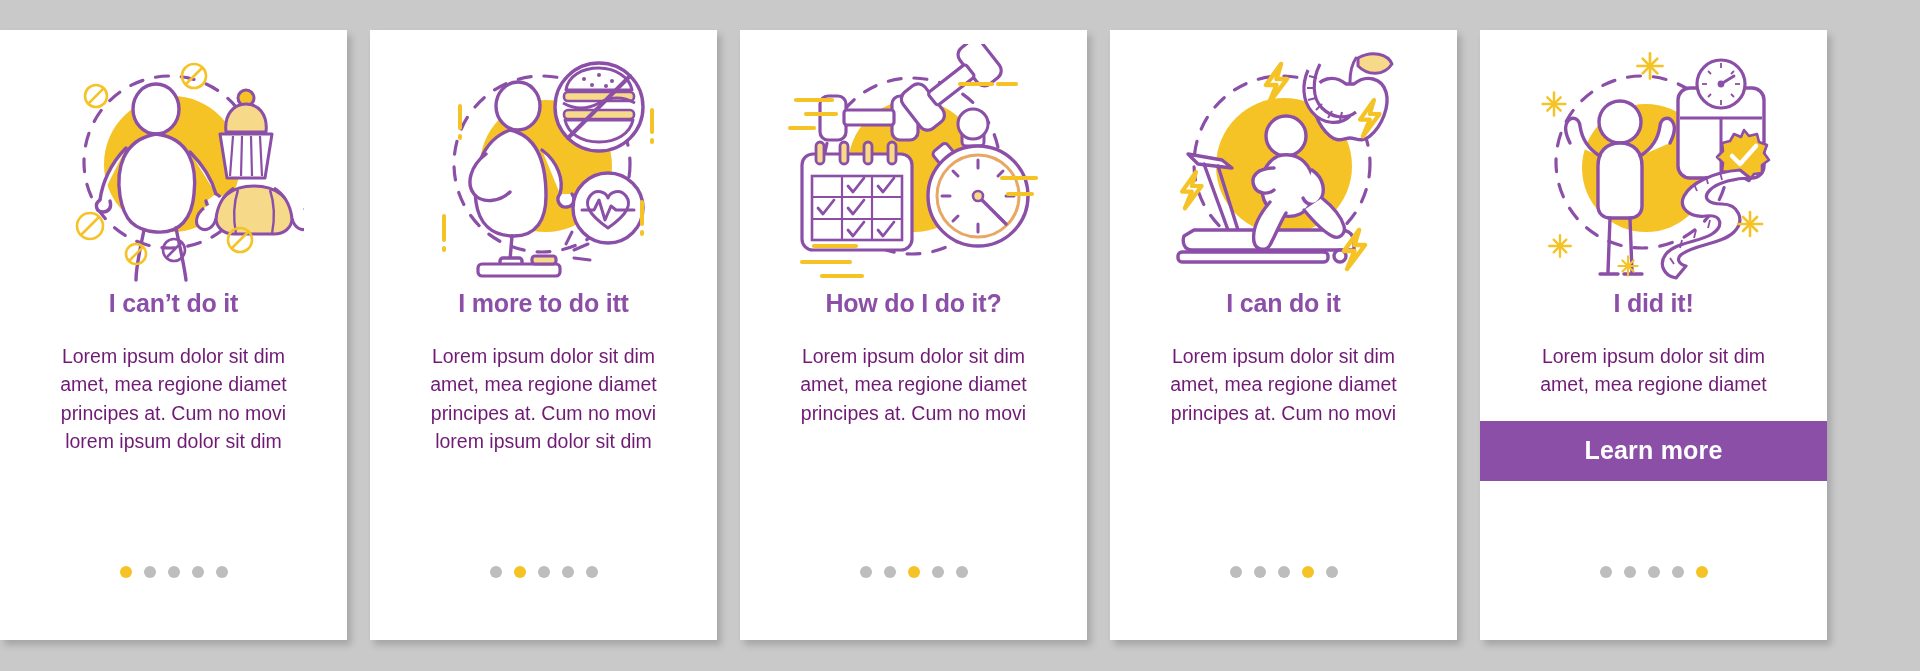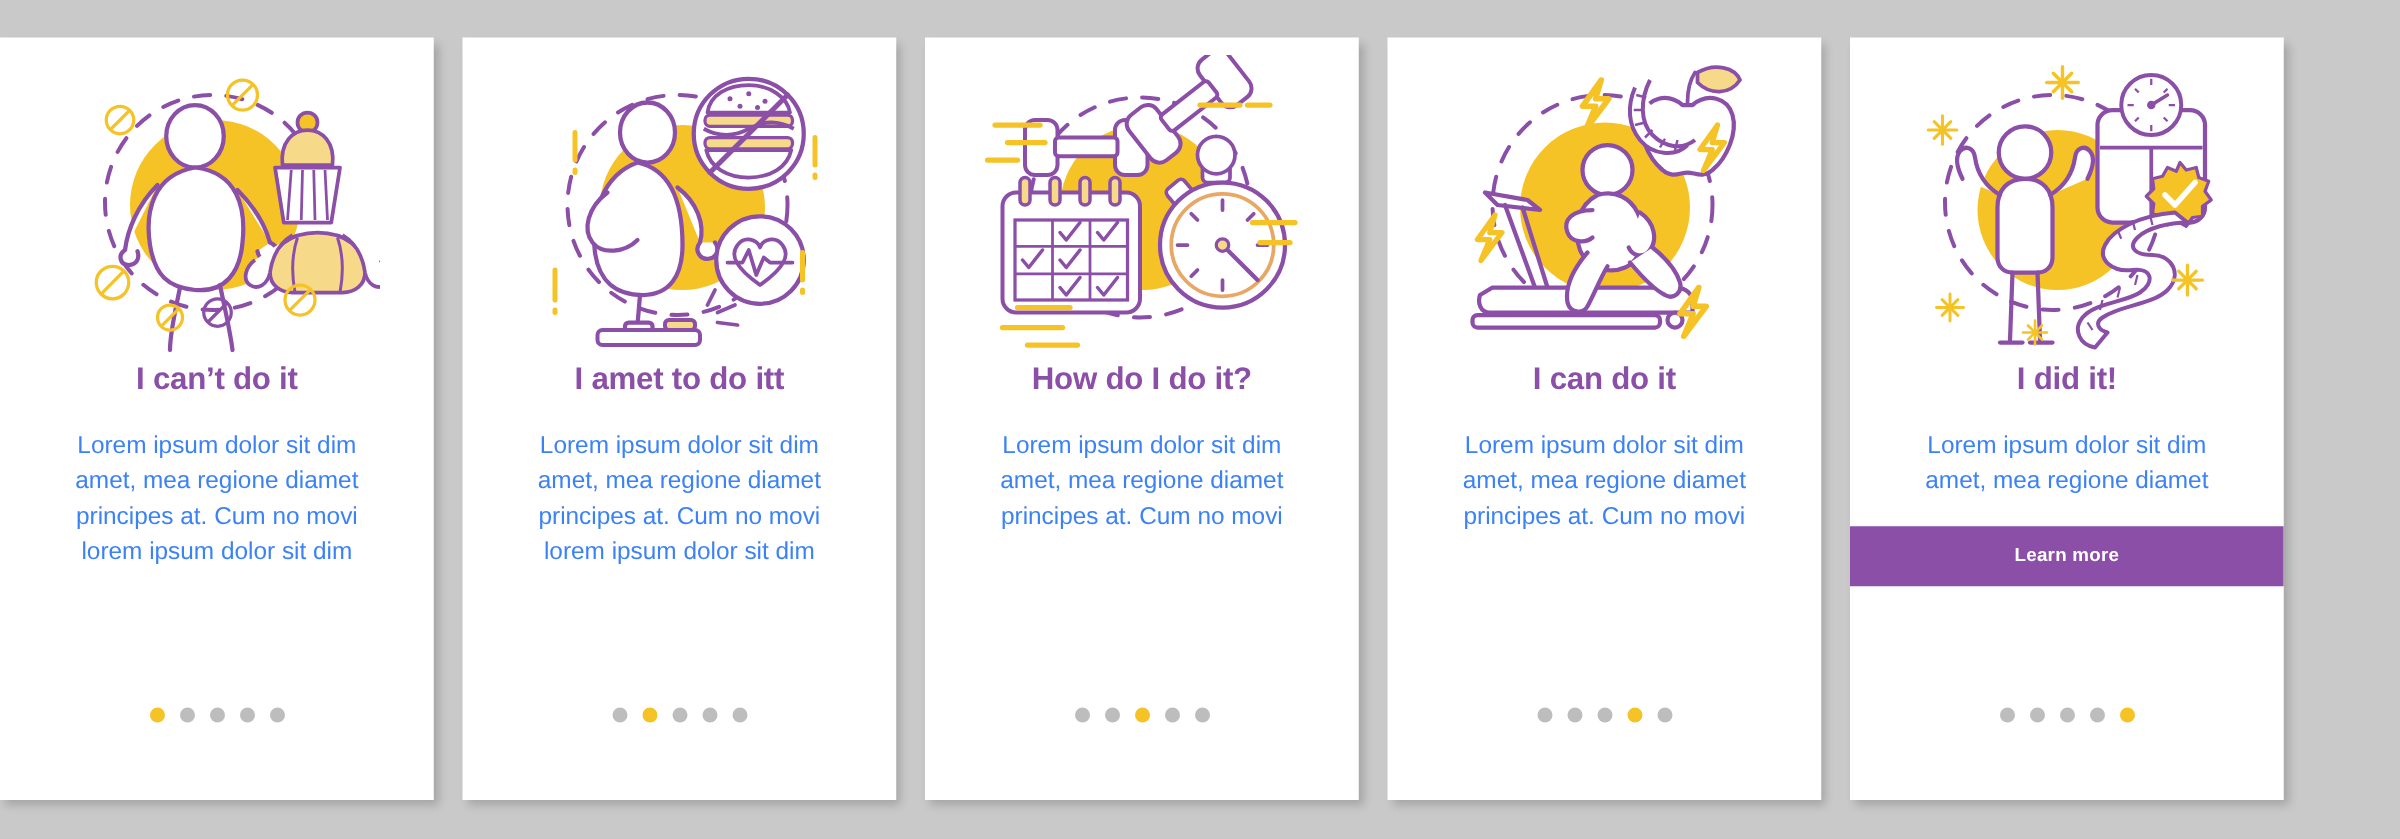--- a/index.html
+++ b/index.html
@@ -45,33 +45,33 @@
   .card-title {
     color: #8B4FA8;
     font-size: 25px;
     font-weight: bold;
     letter-spacing: -0.2px;
     margin-top: 8px;
     text-align: center;
     line-height: 1.1;
   }
   .card-body {
-    color: #3b82f6;
+    color: #701a75;
     font-size: 19.5px;
     line-height: 1.47;
     text-align: center;
     margin-top: 24px;
     width: 252px;
   }
   .card-body div { white-space: nowrap; }
   .cta {
     width: 100%;
     background: #8B4FA8;
     color: #ffffff;
-    font-size: 15px;
+    font-size: 25px;
     font-weight: bold;
     text-align: center;
     padding: 15px 0 16px 0;
     margin-top: 22px;
     border: none;
     cursor: pointer;
     font-family: "Liberation Sans", sans-serif;
     letter-spacing: 0.2px;
   }
   .dots {
@@ -222,21 +222,21 @@
             <line x1="46" y1="92" x2="46" y2="94"></line>
             <line x1="30" y1="172" x2="30" y2="196"></line>
             <line x1="30" y1="204" x2="30" y2="206"></line>
             <line x1="238" y1="66" x2="238" y2="88"></line>
             <line x1="238" y1="96" x2="238" y2="98"></line>
             <line x1="228" y1="158" x2="228" y2="180"></line>
             <line x1="228" y1="188" x2="228" y2="190"></line>
           </g>
         </svg>
       </div>
-      <div class="card-title">I amet to do itt</div>
+      <div class="card-title">I more to do itt</div>
       <div class="card-body">
         <div>Lorem ipsum dolor sit dim</div>
         <div>amet, mea regione diamet</div>
         <div>principes at. Cum no movi</div>
         <div>lorem ipsum dolor sit dim</div>
       </div>
       <div class="spacer"></div>
       <div class="dots">
         <div class="dot"></div>
         <div class="dot active"></div>

